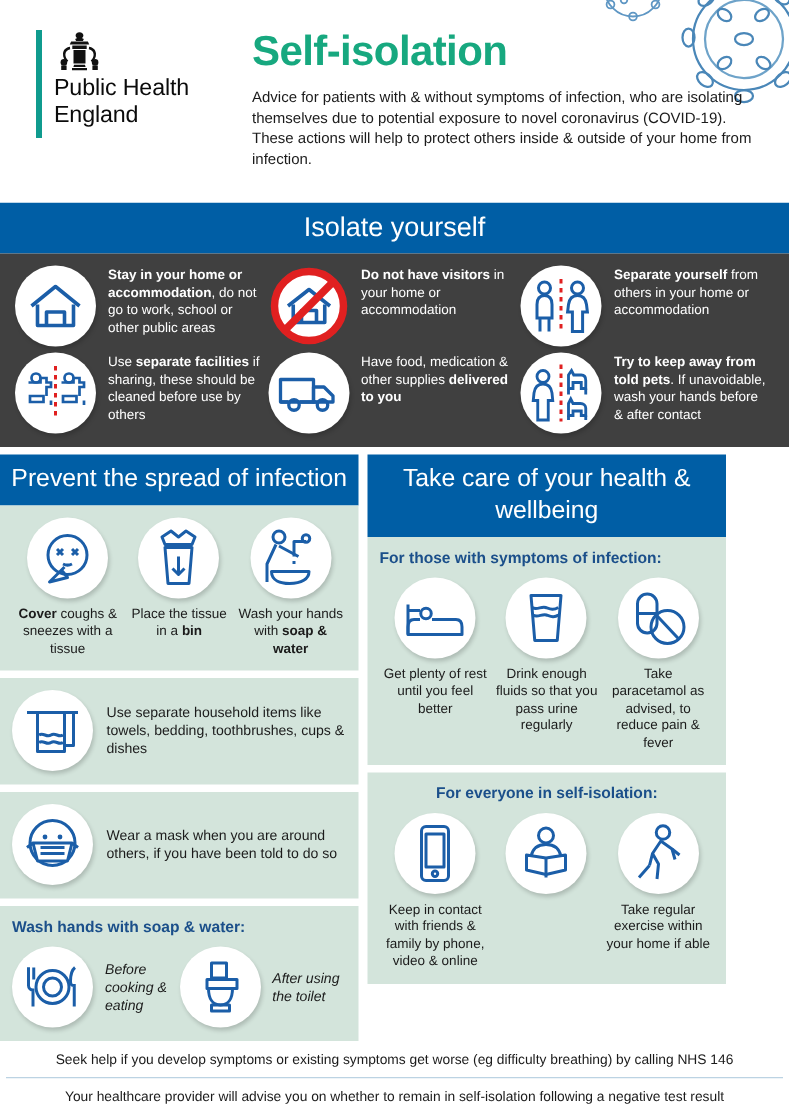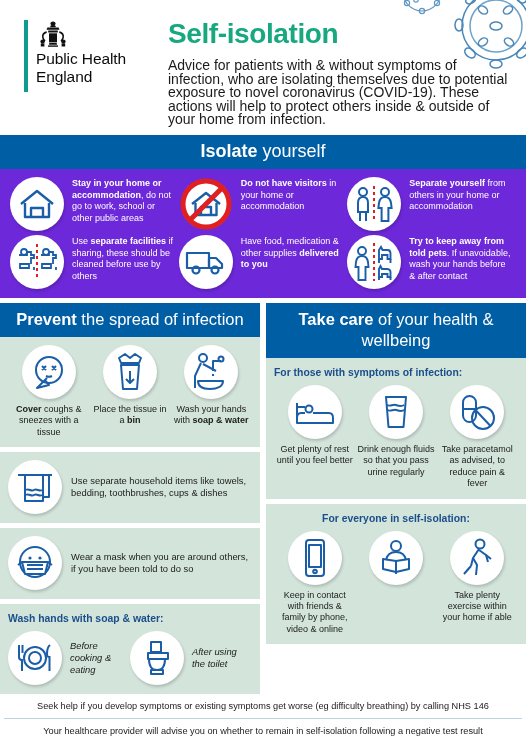--- a/index.html
+++ b/index.html
@@ -14,46 +14,46 @@
   
   .header { position: relative; height: 135px; background: #fff; overflow: hidden; }
   .virus-art { position: absolute; top: -26px; right: -12px; width: 150px; height: 105px; }
   .logo-block { position: absolute; left: 24px; top: 20px; display: flex; }
   .logo-bar { width: 4px; background: #0f9b8e; margin-right: 8px; height: 72px; }
   .logo-text { display: flex; flex-direction: column; }
   .crest { width: 34px; height: 28px; margin-bottom: 2px; }
   .logo-name { font-size: 15.5px; line-height: 17.5px; color: #0b0b0b; font-weight: 400; letter-spacing: -0.1px; }
   .head-main { position: absolute; left: 168px; top: 18px; right: 12px; }
   .poster-title { font-size: 28px; font-weight: 700; color: #17a87f; letter-spacing: -0.4px; line-height: 32px; }
-  .poster-sub { margin-top: 9px; font-size: 14px; line-height: 13.6px; color: #1b1b1b; }
+  .poster-sub { margin-top: 9px; font-size: 10px; line-height: 13.6px; color: #1b1b1b; }
 
   
   .banner {
     background: #005ea5; color: #fff; text-align: center;
     font-size: 18px; line-height: 26px; padding: 3px 0 5px;
   }
-  .banner b { font-weight: 700; }
-
-  
-  .isolate { background: #6d28d9; padding: 8px 10px 9px; }
+  .banner b { font-weight: 400; }
+
+  
+  .isolate { background: #404040; padding: 8px 10px 9px; }
   .iso-row { display: flex; }
   .iso-row + .iso-row { margin-top: 4px; }
   .iso-item { flex: 1; display: flex; align-items: flex-start; padding-right: 4px; }
   .circ {
     width: 54px; height: 54px; border-radius: 50%; background: #fff;
     flex: 0 0 54px; display: flex; align-items: center; justify-content: center;
     box-shadow: 1px 2px 3px rgba(0,0,0,.18);
   }
   .circ svg { display: block; }
   .iso-txt { margin-left: 8px; font-size: 9px; line-height: 11.6px; color: #fff; padding-top: 1px; }
   .iso-txt b { font-weight: 700; }
 
   
   .cols { display: flex; gap: 6px; padding: 5px 0 0; background: #fff; }
-  .col { width: 260px; }
+  .col { width: 239px; }
   .col .banner { font-size: 16.5px; line-height: 21px; padding: 6px 0 7px; }
   .panel { background: #d3e4db; padding: 8px 8px 9px; }
   .panel + .panel { margin-top: 5px; }
   .panel-head {
     color: #1b4f8a; font-weight: 700; font-size: 10.4px; line-height: 13px;
     margin-bottom: 6px;
   }
   .panel-head.center { text-align: center; }
 
   
@@ -455,21 +455,21 @@
             <div class="circ">
               <svg width="34" height="40" viewBox="0 0 34 40" fill="none" stroke="#1b5ea8" stroke-width="2" stroke-linejoin="round">
                 <circle cx="20" cy="6" r="4.5"></circle>
                 <path d="M19 11 L13 20 l-2 8"></path>
                 <path d="M19 12 l7 5 l2 7"></path>
                 <path d="M13 20 L17 27 l-1 10"></path>
                 <path d="M11 28 L4 36"></path>
                 <path d="M26 17 L31 21"></path>
               </svg>
             </div>
-            <div class="tri-lbl">Take plenty exercise within your home if able</div>
+            <div class="tri-lbl">Take regular exercise within your home if able</div>
           </div>
         </div>
       </div>
     </div>
 
   </div>
 
   <div class="foot-line">Seek help if you develop symptoms or existing symptoms get worse (eg difficulty breathing) by calling NHS 146</div>
   <div class="foot-sep"></div>
   <div class="foot-line">Your healthcare provider will advise you on whether to remain in self-isolation following a negative test result</div>

